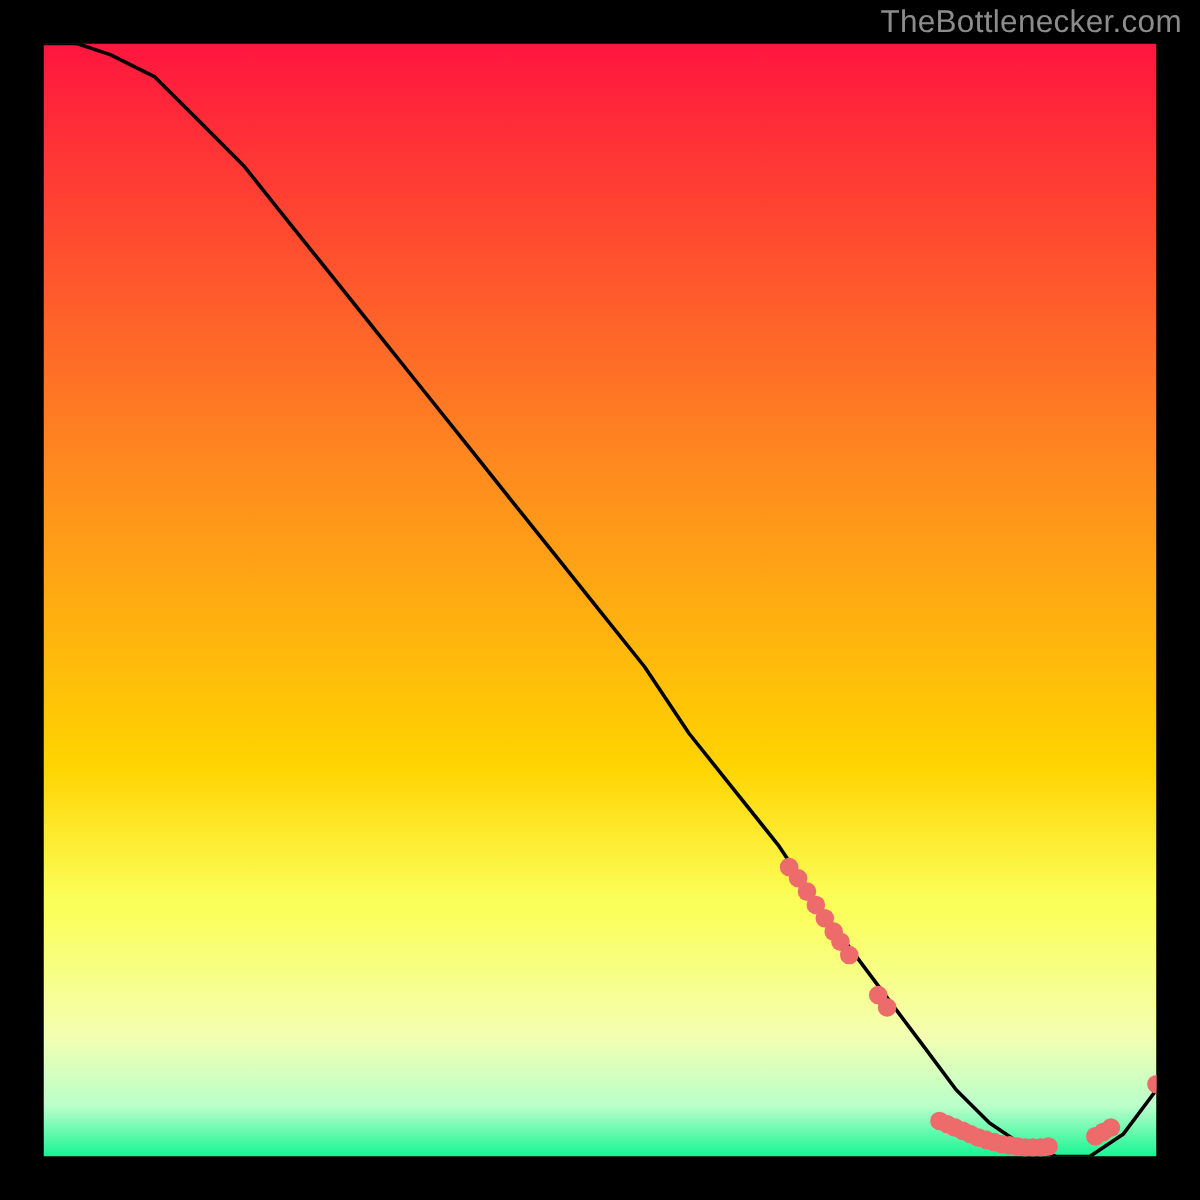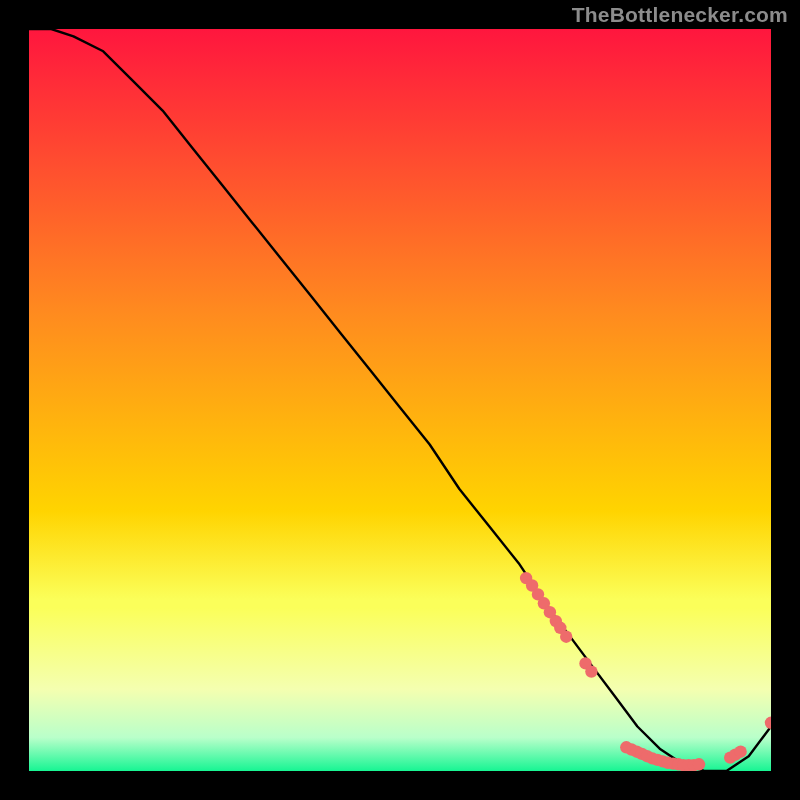--- a/index.html
+++ b/index.html
@@ -19,21 +19,21 @@
     height: 800px;
     background: #000;
   }
   .watermark {
     position: absolute;
     top: 3px;
     right: 12px;
     color: #8c8c8c;
     font-size: 21px;
     letter-spacing: 0.2px;
-    font-weight: 700;
+    font-weight: 400;
     font-family: Arial, Helvetica, sans-serif;
     text-align: center;
   }
   .plot {
     position: absolute;
     left: 29px;
     top: 29px;
     width: 742px;
     height: 742px;
   }

